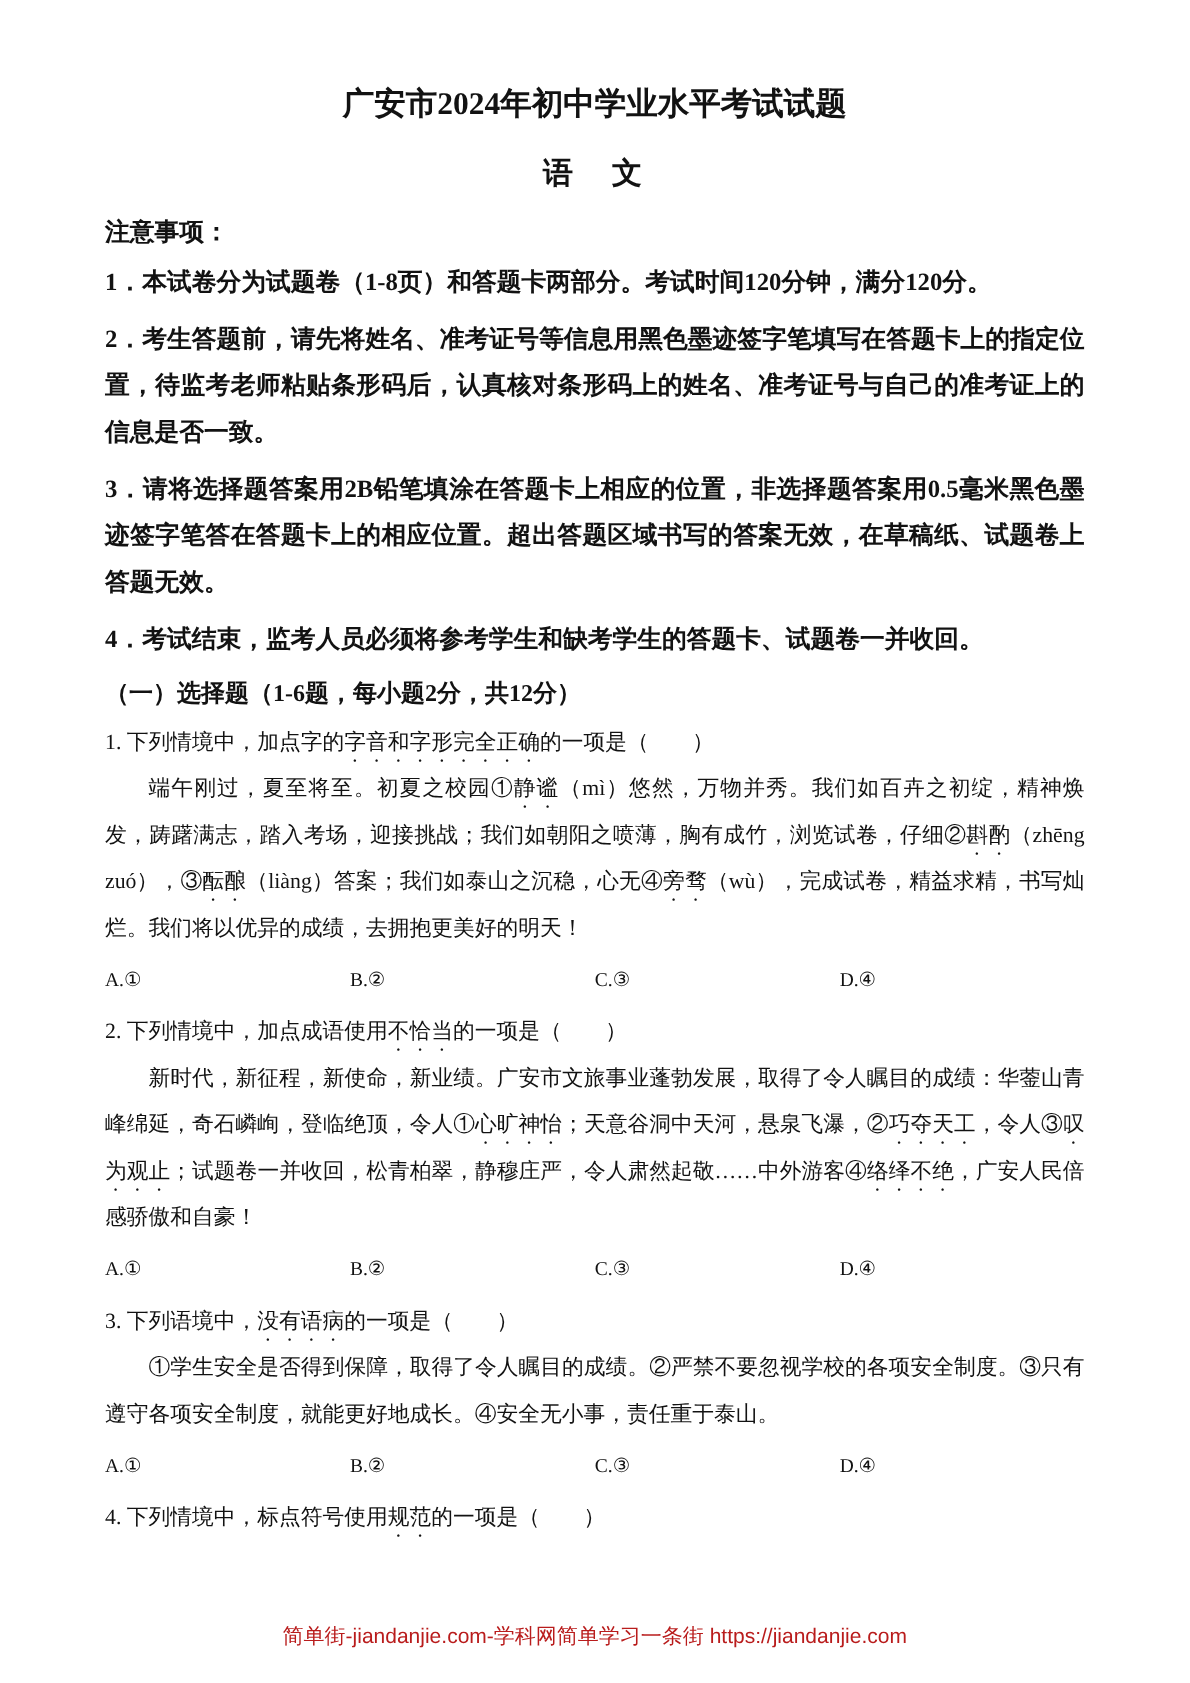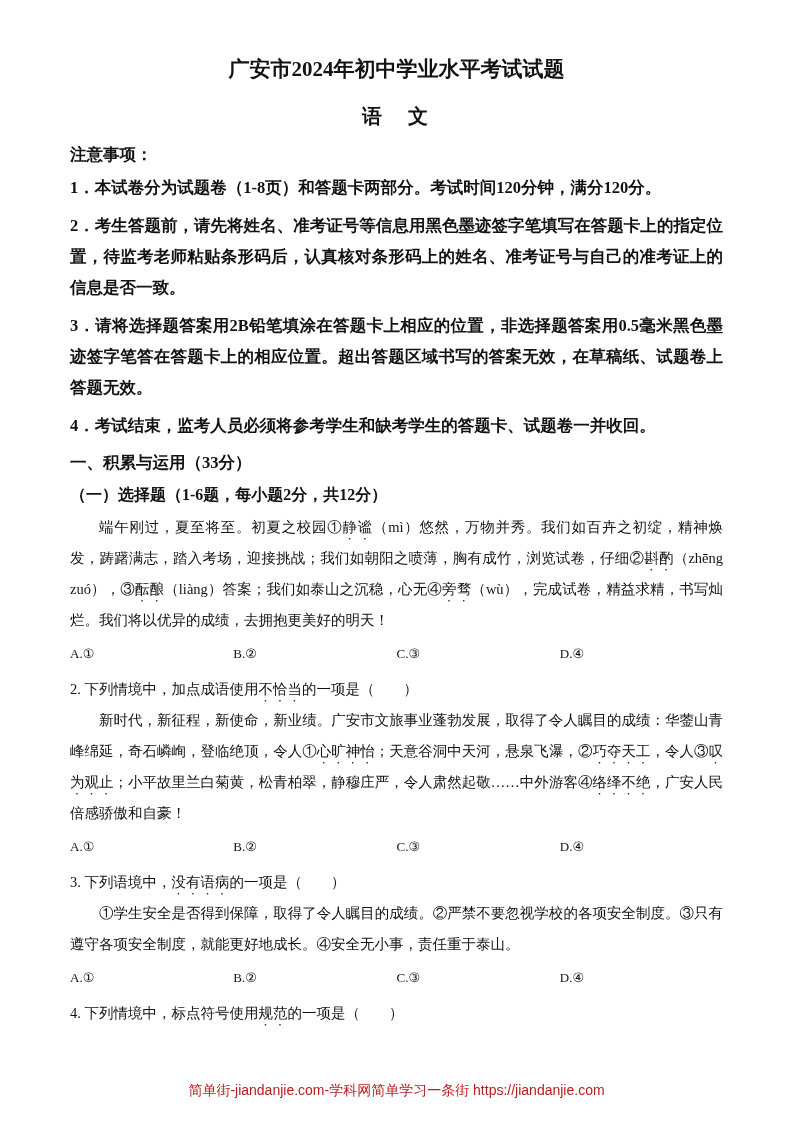--- a/index.html
+++ b/index.html
@@ -37,33 +37,33 @@
 
   <h1 class="title">广安市2024年初中学业水平考试试题</h1>
   <div class="subject">语　文</div>
 
   <div class="notice-heading">注意事项：</div>
   <p class="notice">1．本试卷分为试题卷（1-8页）和答题卡两部分。考试时间120分钟，满分120分。</p>
   <p class="notice">2．考生答题前，请先将姓名、准考证号等信息用黑色墨迹签字笔填写在答题卡上的指定位置，待监考老师粘贴条形码后，认真核对条形码上的姓名、准考证号与自己的准考证上的信息是否一致。</p>
   <p class="notice">3．请将选择题答案用2B铅笔填涂在答题卡上相应的位置，非选择题答案用0.5毫米黑色墨迹签字笔答在答题卡上的相应位置。超出答题区域书写的答案无效，在草稿纸、试题卷上答题无效。</p>
   <p class="notice">4．考试结束，监考人员必须将参考学生和缺考学生的答题卡、试题卷一并收回。</p>
 
-  <div class="sec-heading">一、积累与运用（33分）</div>
   <div class="subsec-heading">（一）选择题（1-6题，每小题2分，共12分）</div>
 
+  <p class="stem"><span>1. 下列情境中，加点字的</span><span class="em">字音和字形完全正确</span><span>的一项是（　　）</span></p>
   <p class="para"><span>端午刚过，夏至将至。初夏之校园①</span><span class="em">静谧</span><span>（mì）悠然，万物并秀。我们如百卉之初绽，精神焕发，踌躇满志，踏入考场，迎接挑战；我们如朝阳之喷薄，胸有成竹，浏览试卷，仔细②</span><span class="em">斟酌</span><span>（zhēng zuó），③</span><span class="em">酝酿</span><span>（liàng）答案；我们如泰山之沉稳，心无④</span><span class="em">旁骛</span><span>（wù），完成试卷，精益求精，书写灿烂。我们将以优异的成绩，去拥抱更美好的明天！</span></p>
   <div class="options">
     <span class="opt">A.①</span>
     <span class="opt">B.②</span>
     <span class="opt">C.③</span>
     <span class="opt">D.④</span>
   </div>
 
   <p class="stem"><span>2. 下列情境中，加点成语使用</span><span class="em">不恰当</span><span>的一项是（　　）</span></p>
-  <p class="para"><span>新时代，新征程，新使命，新业绩。广安市文旅事业蓬勃发展，取得了令人瞩目的成绩：华蓥山青峰绵延，奇石嶙峋，登临绝顶，令人①</span><span class="em">心旷神怡</span><span>；天意谷洞中天河，悬泉飞瀑，②</span><span class="em">巧夺天工</span><span>，令人③</span><span class="em">叹为观止</span><span>；小平故里兰白菊黄，松青柏翠，静穆庄严，令人肃然起敬……中外游客④</span><span class="em">络绎不绝</span><span>，广安人民倍感骄傲和自豪！</span></p>
+  <p class="para"><span>新时代，新征程，新使命，新业绩。广安市文旅事业蓬勃发展，取得了令人瞩目的成绩：华蓥山青峰绵延，奇石嶙峋，登临绝顶，令人①</span><span class="em">心旷神怡</span><span>；天意谷洞中天河，悬泉飞瀑，②</span><span class="em">巧夺天工</span><span>，令人③</span><span class="em">叹为观止</span><span>；试题卷一并收回，松青柏翠，静穆庄严，令人肃然起敬……中外游客④</span><span class="em">络绎不绝</span><span>，广安人民倍感骄傲和自豪！</span></p>
   <div class="options">
     <span class="opt">A.①</span>
     <span class="opt">B.②</span>
     <span class="opt">C.③</span>
     <span class="opt">D.④</span>
   </div>
 
   <p class="stem"><span>3. 下列语境中，</span><span class="em">没有语病</span><span>的一项是（　　）</span></p>
   <p class="para"><span>①学生安全是否得到保障，取得了令人瞩目的成绩。②严禁不要忽视学校的各项安全制度。③只有遵守各项安全制度，就能更好地成长。④安全无小事，责任重于泰山。</span></p>
   <div class="options">

